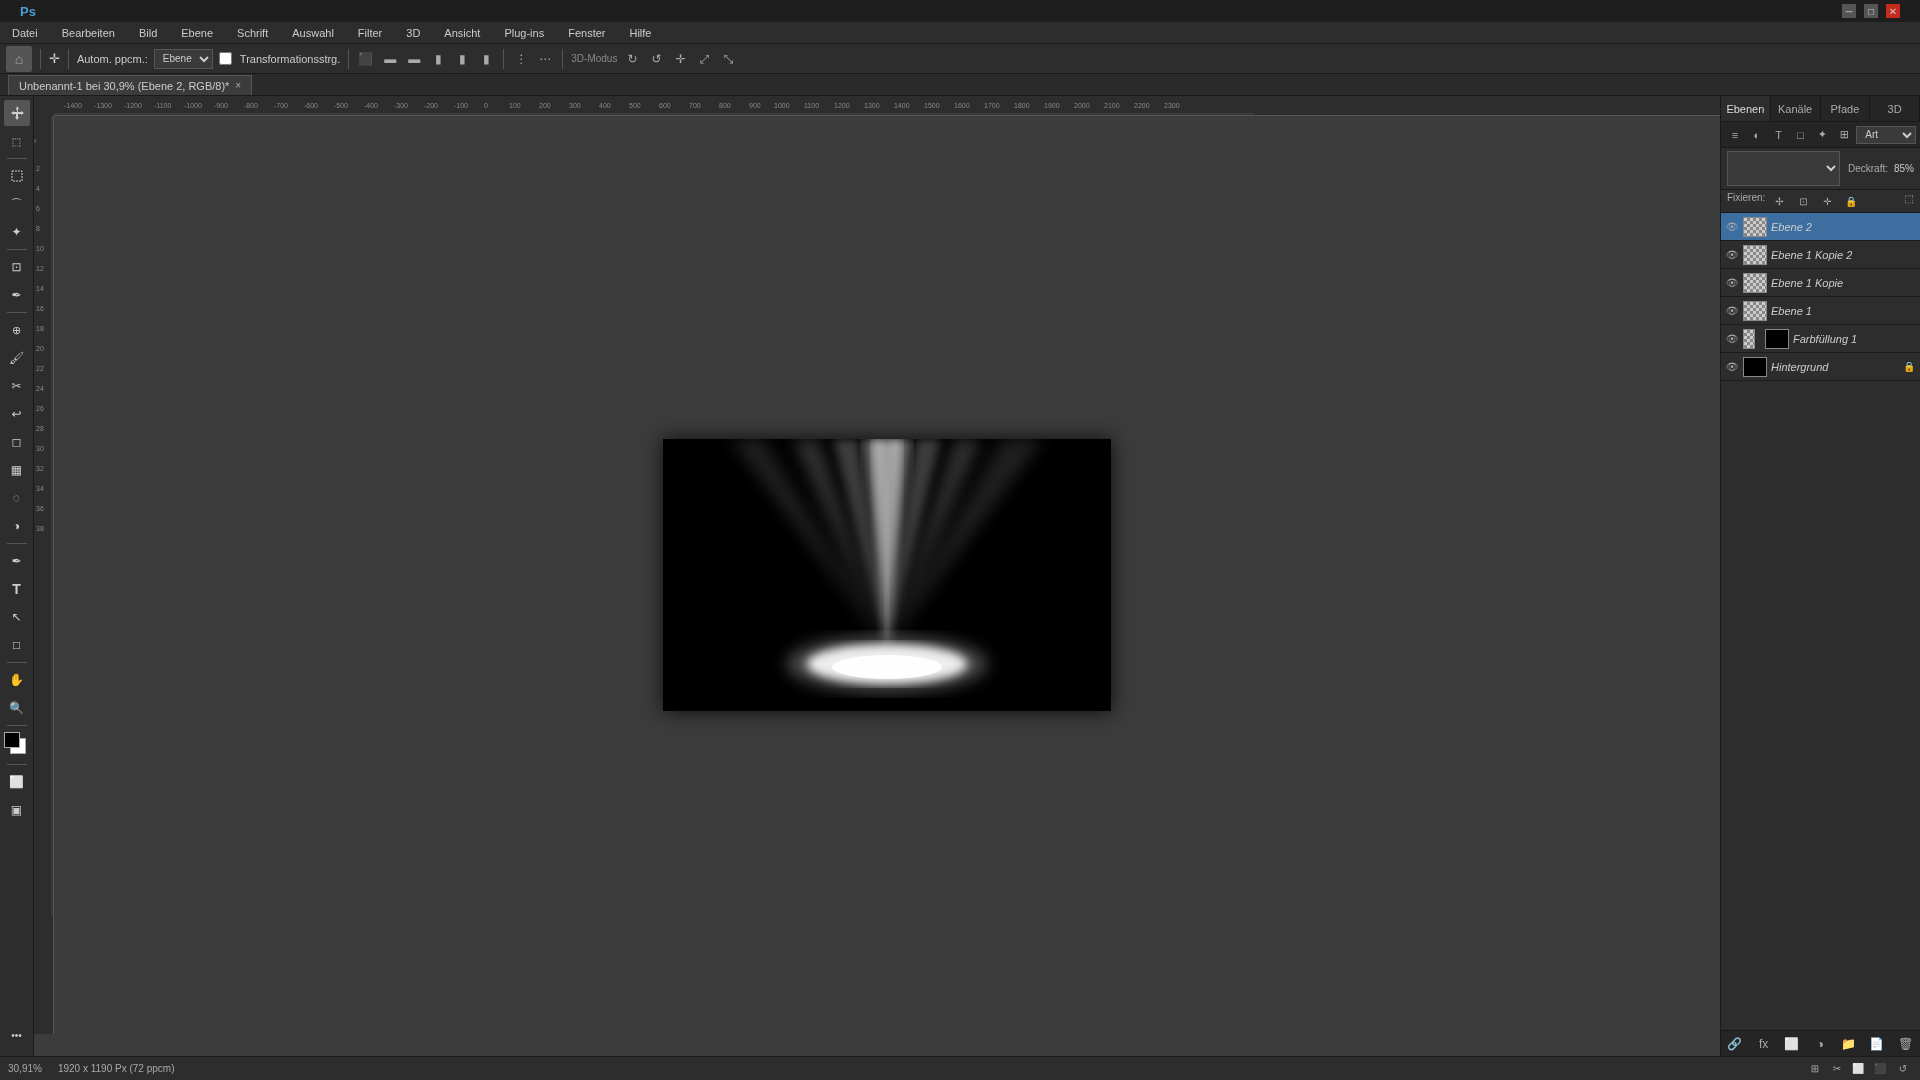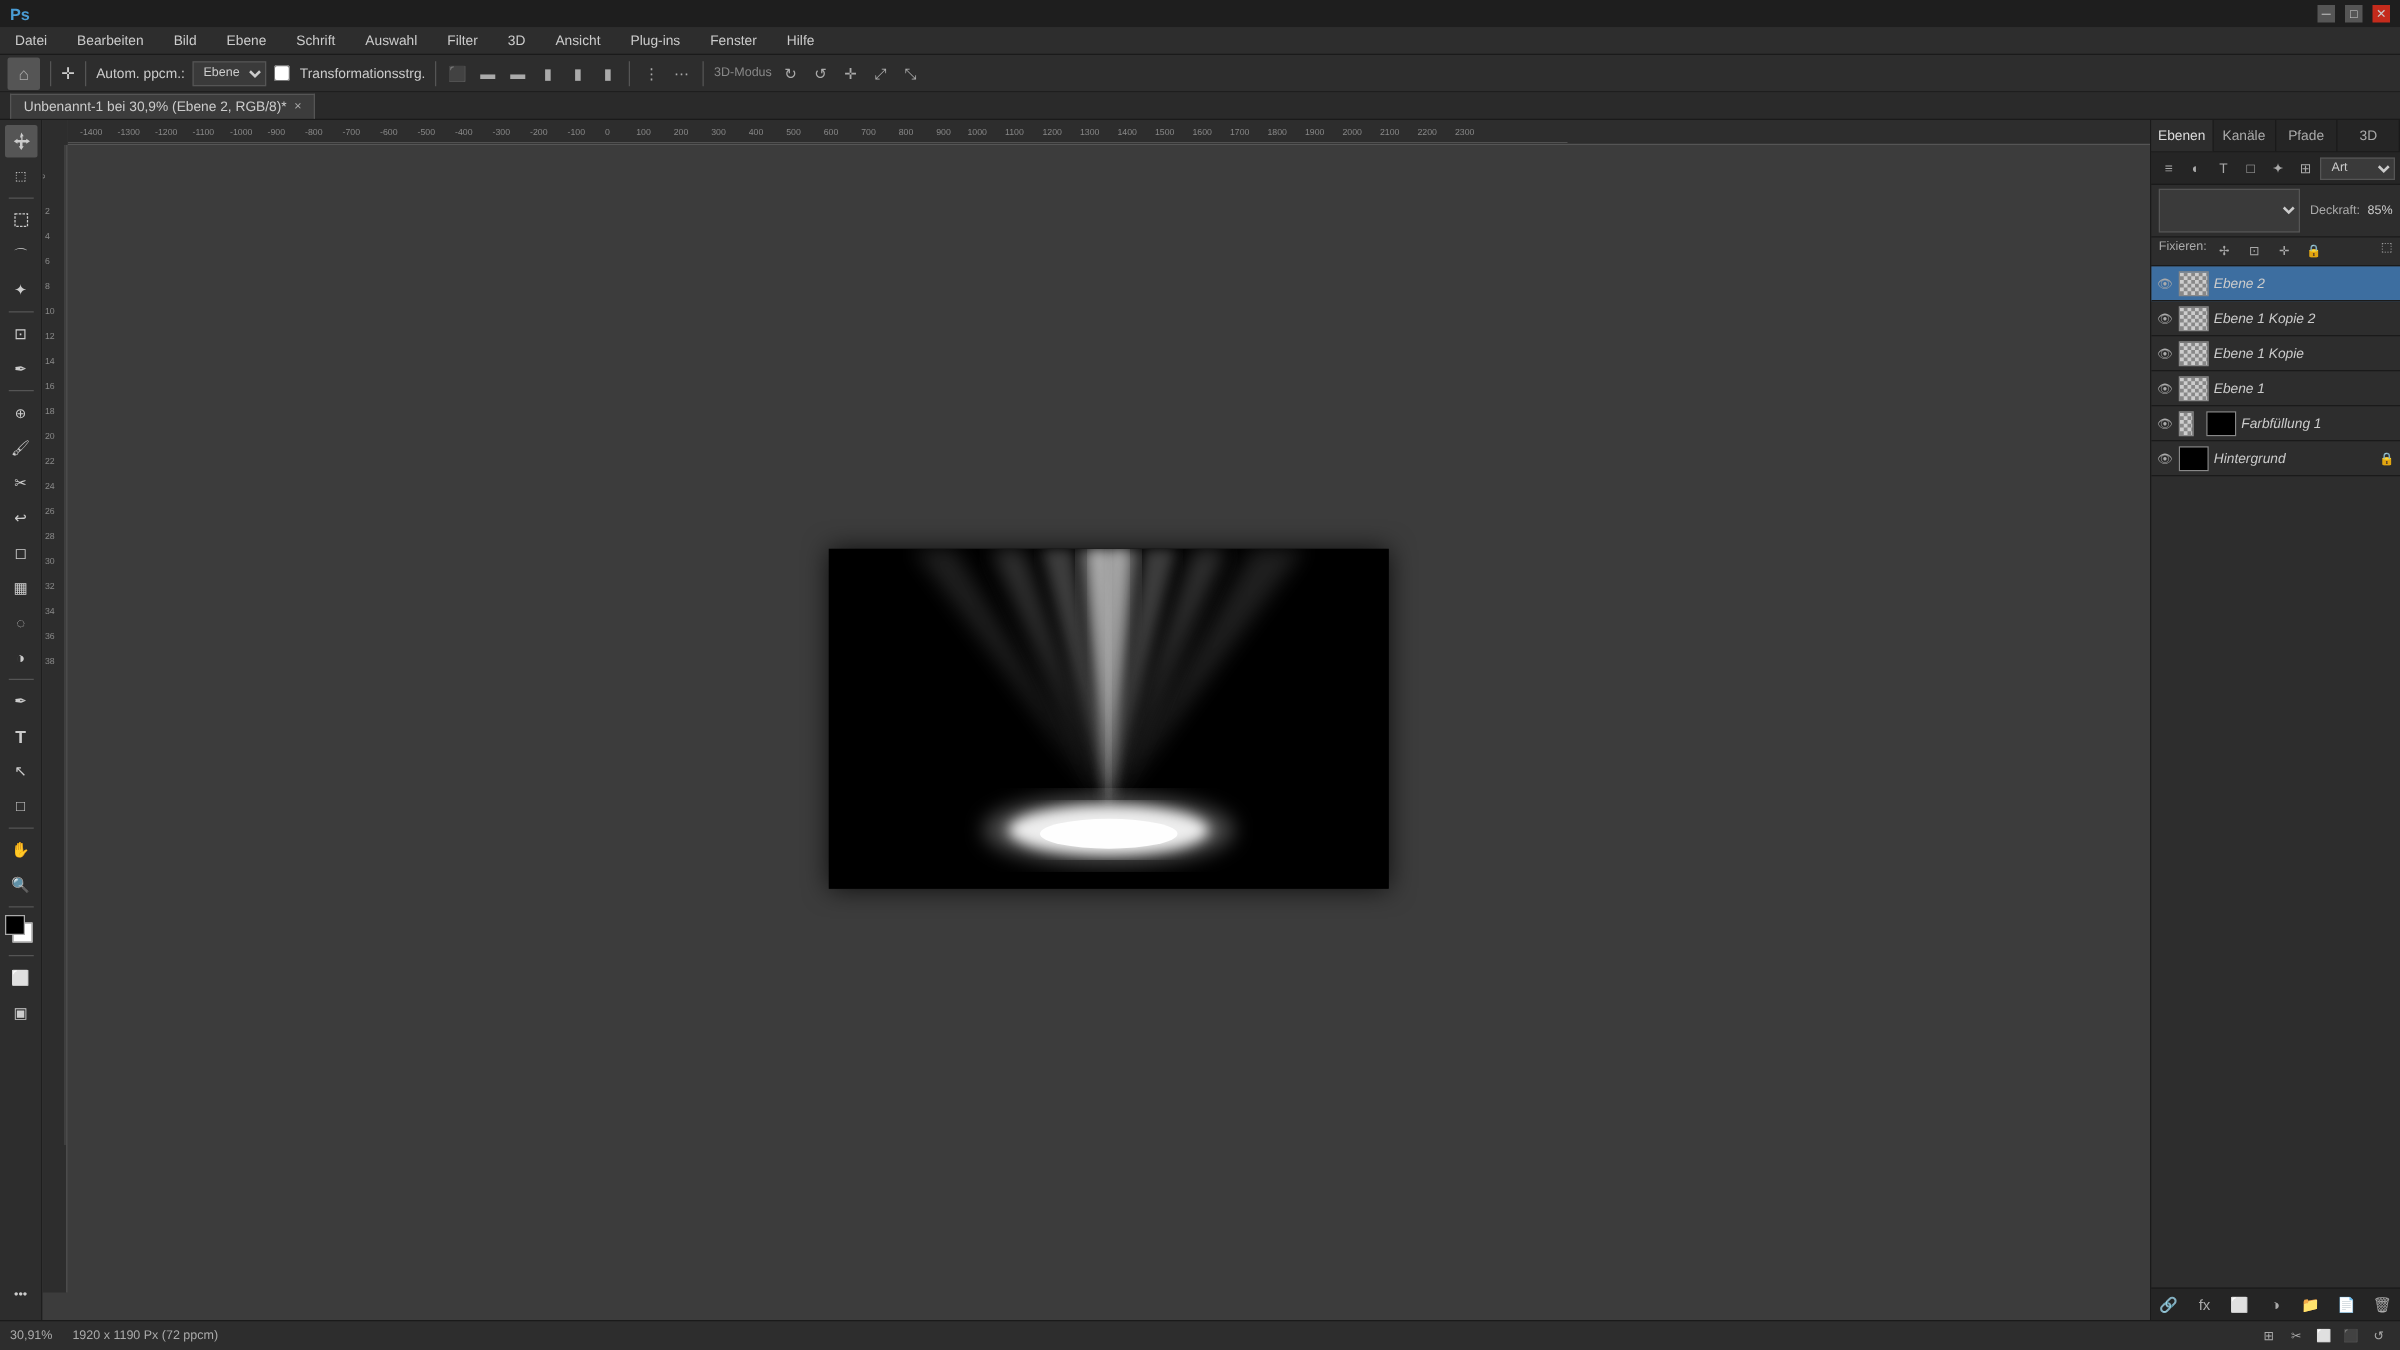--- a/index.html
+++ b/index.html
@@ -1,19 +1,19 @@
 <!DOCTYPE html>
 <html><head>
   <meta charset="utf-8">
   <style>
     * { margin: 0; padding: 0; box-sizing: border-box; }
     body { width: 1920px; height: 1080px; background: #3c3c3c; font-family: 'Arial', sans-serif; font-size: 11px; color: #ccc; overflow: hidden; display: flex; flex-direction: column; }
 
     
-    .titlebar { height: 22px; background: #1e1e1e; display: flex; align-items: center; justify-content: space-between; padding: 0 8px; }
+    .titlebar { height: 22px; background: #1e1e1e; display: flex; align-items: center; justify-content: space-between; padding: 0 20px; }
     .titlebar-left { display: flex; align-items: center; gap: 12px; color: #ccc; font-size: 11px; }
     .titlebar-right { display: flex; align-items: center; gap: 8px; }
     .titlebar-btn { width: 14px; height: 14px; background: #555; border: none; color: #ccc; font-size: 10px; cursor: pointer; display: flex; align-items: center; justify-content: center; }
 
     
     .menubar { height: 22px; background: #2d2d2d; display: flex; align-items: center; padding: 0 8px; gap: 16px; border-bottom: 1px solid #1a1a1a; }
     .menubar-item { color: #ccc; font-size: 11px; cursor: pointer; padding: 2px 4px; }
 
     
     .optionsbar { height: 30px; background: #2d2d2d; display: flex; align-items: center; padding: 0 6px; gap: 6px; border-bottom: 1px solid #1a1a1a; }

